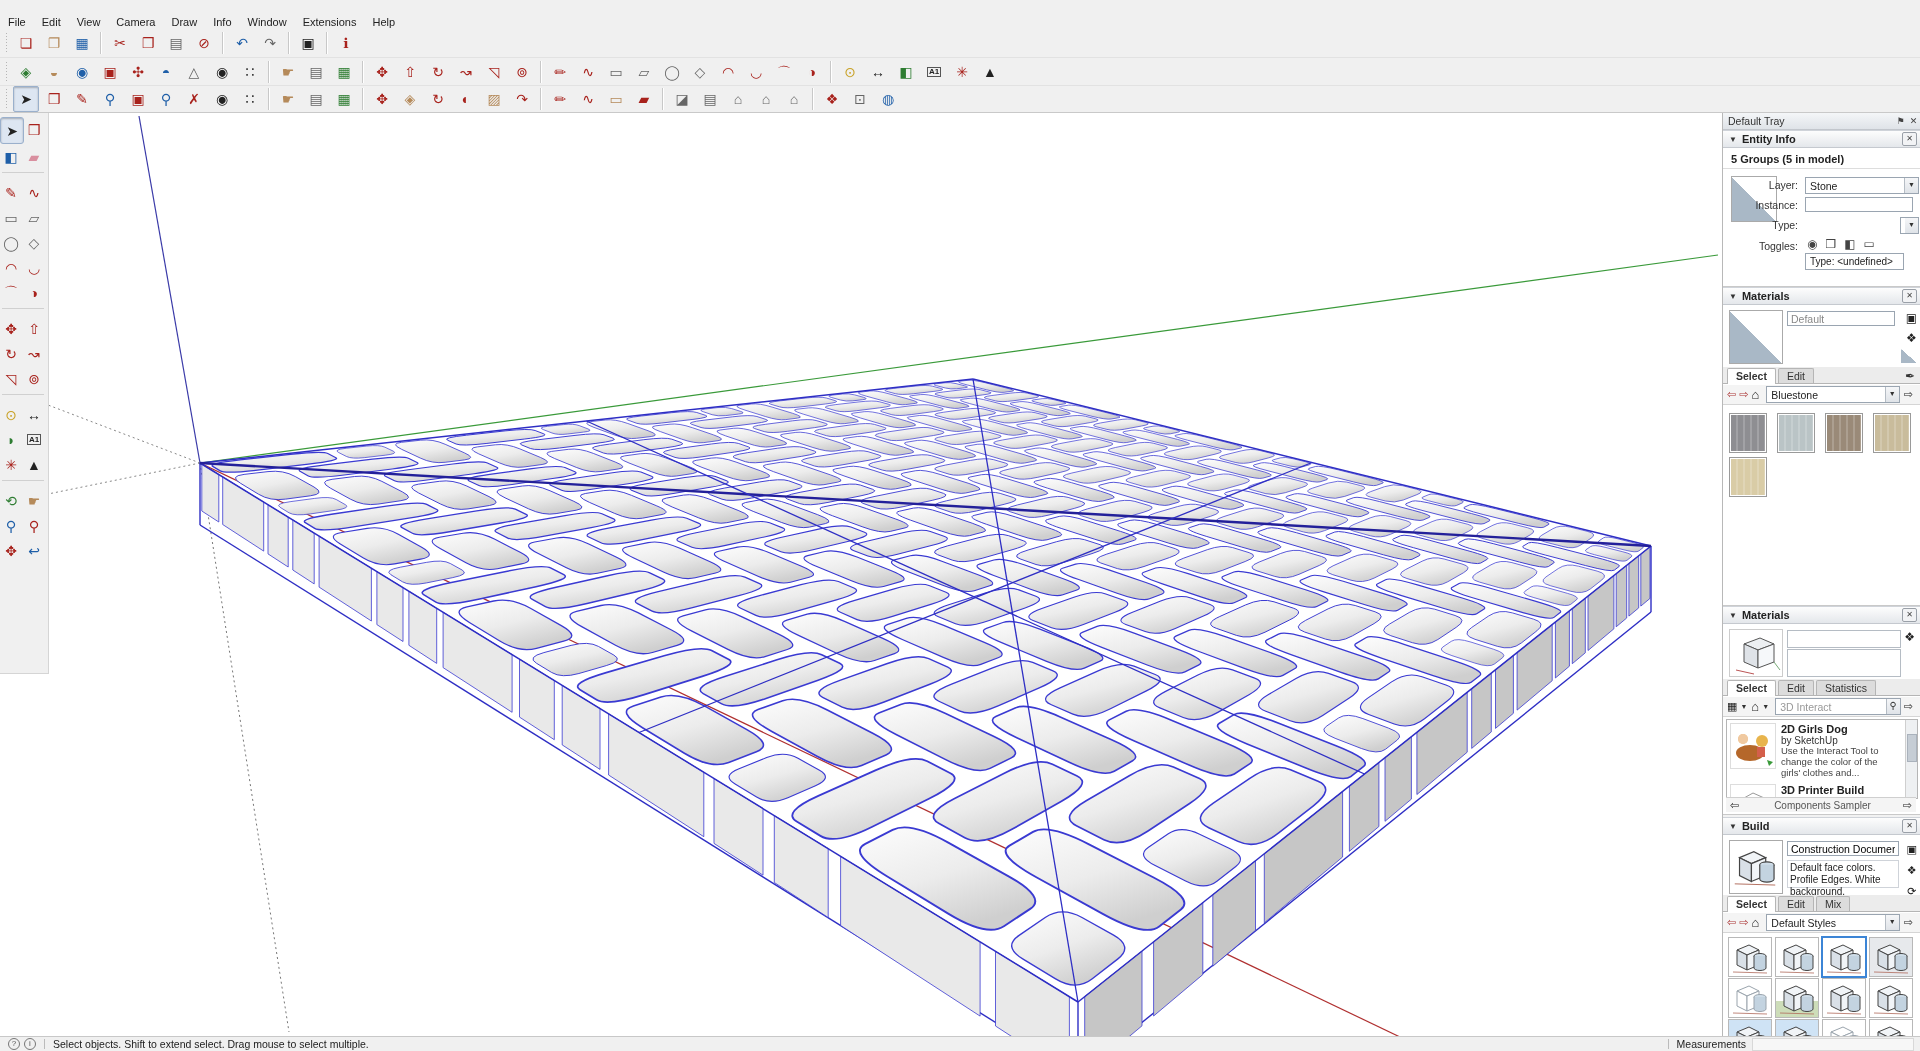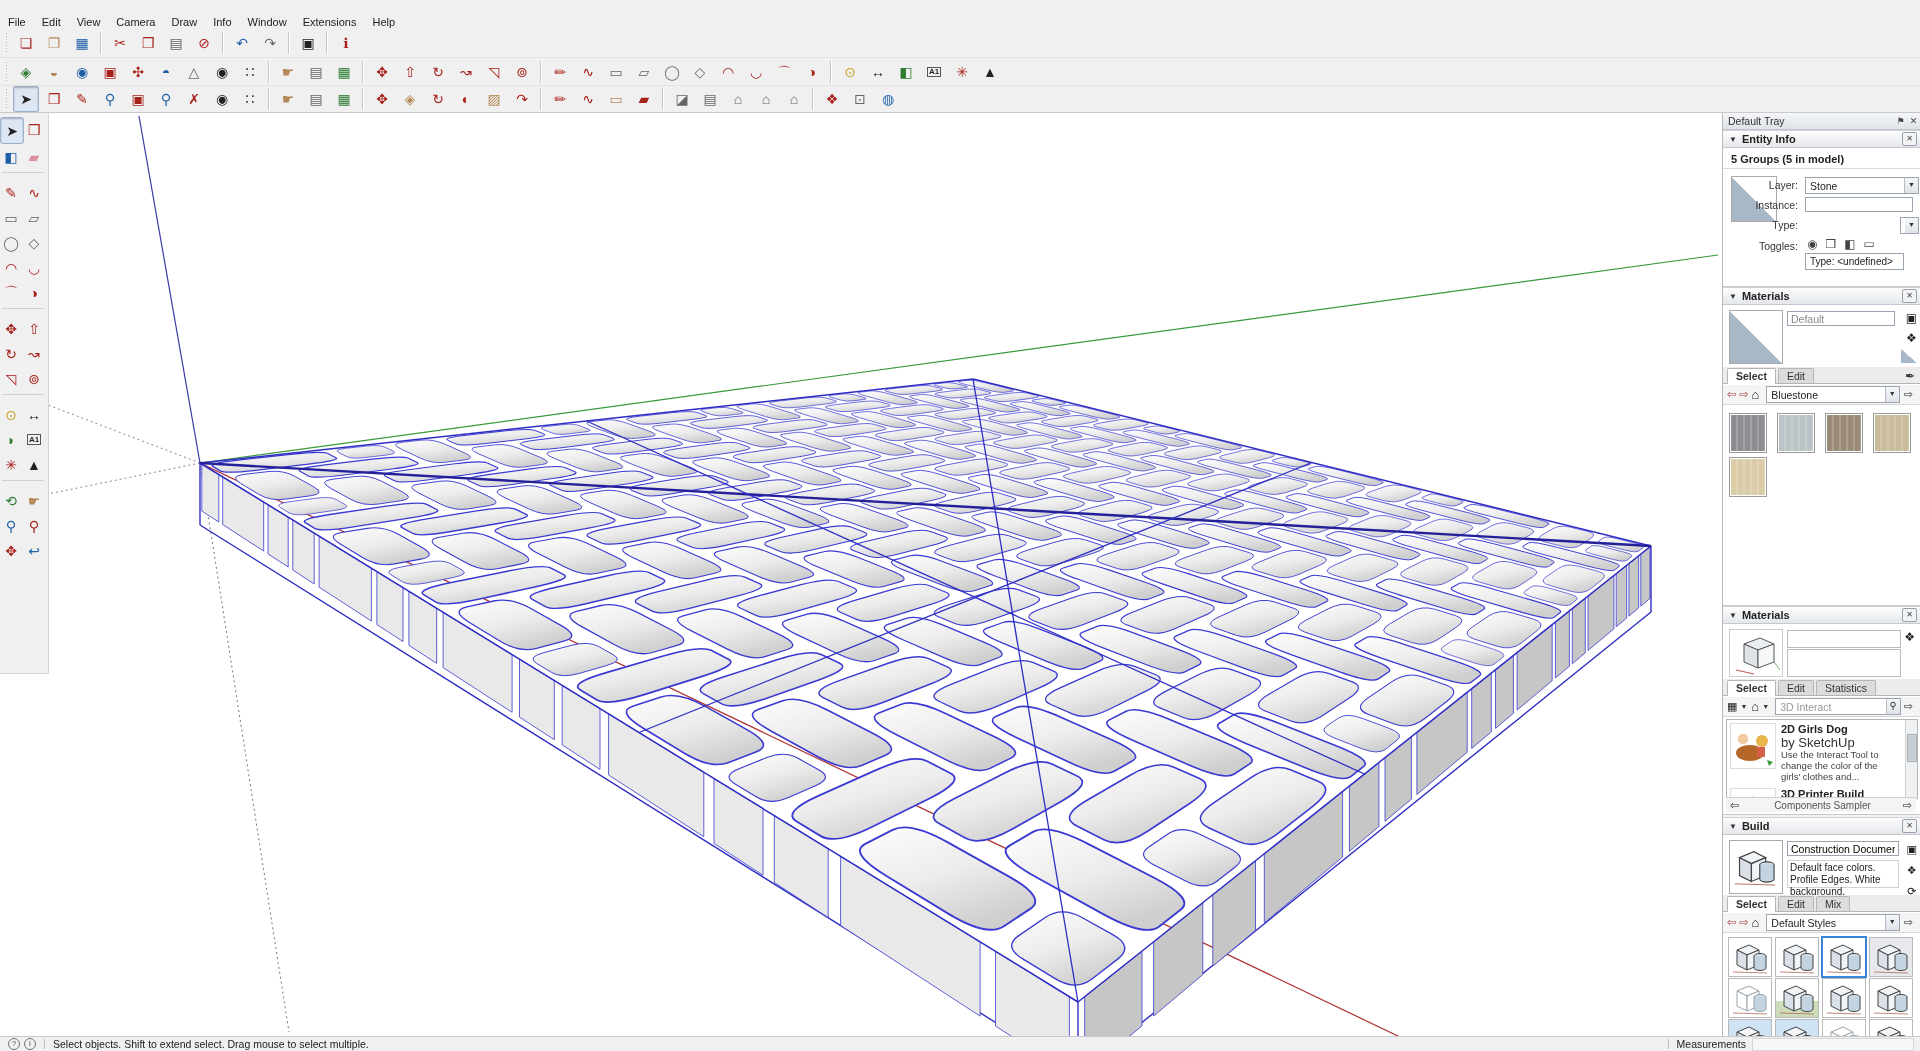--- a/index.html
+++ b/index.html
@@ -84,21 +84,21 @@
     border-bottom:1px solid #d5d5d5;}
   .navbtn{font-size:11px;margin-right:3px;color:#a33;}
   .navbtn.dark{color:#222;}
   .swatch{position:absolute;width:34px;height:36px;border:1px solid #9a9a9a;background:#fff;padding:1px;}
   .swatch .fill{width:100%;height:100%;}
   .complist{position:absolute;background:#fff;border:1px solid #b5b5b5;overflow:hidden;}
   .compitem{display:flex;padding:3px 2px 2px 3px;}
   .compitem .cthumb{width:44px;height:44px;border:1px solid #ddd;flex:none;background:#fff;}
   .compitem .ctext{padding-left:5px;width:112px;}
   .ctitle{font-weight:bold;font-size:11px;}
-  .cby{font-size:13px;color:#333;}
+  .cby{font-size:10px;color:#333;}
   .cdesc{font-size:9.5px;color:#444;line-height:1.15;}
   .scrollcol{position:absolute;right:0;top:0;width:11px;height:100%;background:#eef0f2;border-left:1px solid #cfcfcf;}
   .scrollthumb{position:absolute;left:1px;width:8px;background:#c6cdd5;border:1px solid #aab2bc;}
   .listfoot{position:absolute;height:14px;display:flex;align-items:center;background:#f4f4f4;
     border-top:1px solid #cfcfcf;font-size:10px;color:#555;}
   .sgrid-item{position:absolute;width:42px;height:38px;border:1px solid #b8b8b8;background:#fff;}
   .sgrid-item.sel{border:2px solid #3c85d6;margin:-1px;}
   .ml{position:absolute;font-size:10.5px;}
   input.flat{border:1px solid #9aa5b1;height:15px;font-size:10.5px;padding:0 3px;
     font-family:"Liberation Sans",sans-serif;box-sizing:border-box;background:#fff;}

